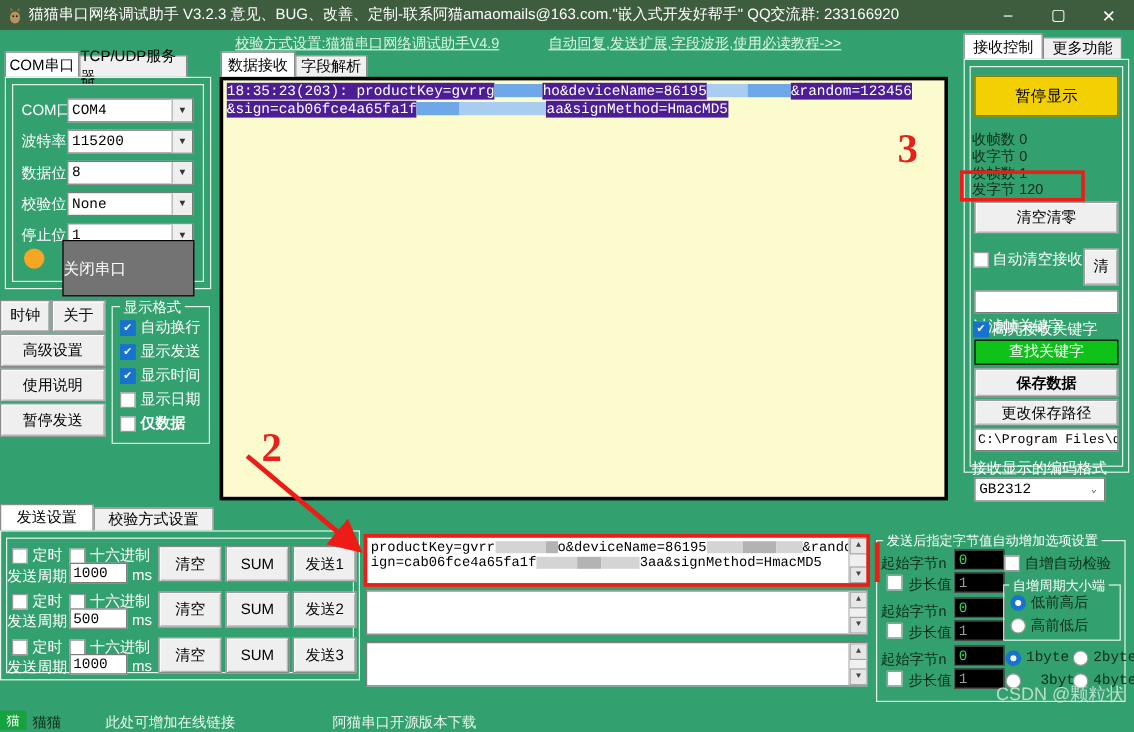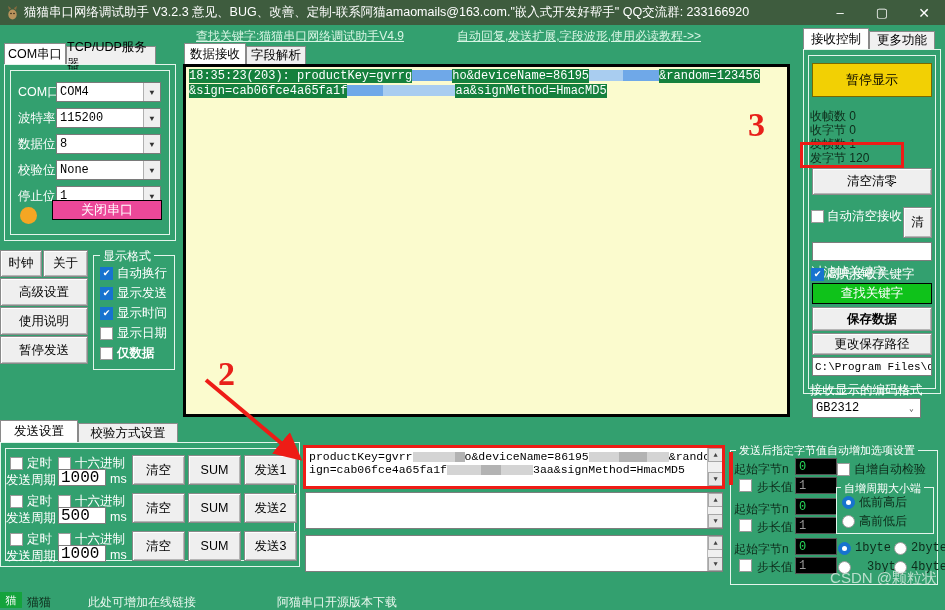--- a/index.html
+++ b/index.html
@@ -142,21 +142,21 @@
     font-size: 12px;
     display: flex; align-items: center;
     padding-left: 3px;
   }
   .numfield.grey { color: #9a9a9a; }
 
   .txtfield {
     background: #ffffff;
     border: 1px solid #7d7d7d;
     font-family: "Liberation Mono", monospace;
-    font-size: 16px;
+    font-size: 12px;
     color: #000;
     display: flex; align-items: center;
     padding-left: 2px;
     overflow: hidden;
   }
 
   
   #recv-wrap {
     position: absolute;
     left: 183px; top: 64px; width: 607px; height: 353px;
@@ -167,21 +167,21 @@
     width: 100%; height: 100%;
     background: #fbfbce;
     position: relative;
     overflow: hidden;
     font-family: "Liberation Mono", monospace;
     font-size: 12px;
     line-height: 15px;
     padding: 2px 3px;
     color: #000;
   }
-  .sel { background: #15803d; color: #ffffff; }
+  .sel { background: #4c1d95; color: #ffffff; }
   .redact {
     display: inline-block;
     background: #6fa8e8;
     vertical-align: middle;
     height: 11px;
   }
   .redact2 {
     display: inline-block;
     background: #a9cdf0;
     vertical-align: middle;
@@ -258,21 +258,21 @@
   </span>
   <span class="title-text">猫猫串口网络调试助手 V3.2.3 意见、BUG、改善、定制-联系阿猫amaomails@163.com."嵌入式开发好帮手" QQ交流群: 233166920</span>
   <span class="win-btns">
     <span class="win-btn">–</span>
     <span class="win-btn">▢</span>
     <span class="win-btn close">✕</span>
   </span>
 </div>
 
 <div id="linkbar">
-  <span id="lnk1" class="lnk">查找关键字:猫猫串口网络调试助手V4.9</span>
+  <span id="lnk1" class="lnk">校验方式设置:猫猫串口网络调试助手V4.9</span>
   <span id="lnk2" class="lnk">自动回复,发送扩展,字段波形,使用必读教程-&gt;&gt;</span>
 </div>
 
 <div class="tab active" style="left:4px; top:43px; width:62px; height:21px;">
   <span>COM串口</span>
 </div>
 <div class="tab" style="left:66px; top:46px; width:90px; height:18px;">
   <span>TCP/UDP服务器</span>
 </div>
 
@@ -314,21 +314,21 @@
 <div style="position:absolute;left:18px;top:188px;">
   <span class="lbl">停止位</span>
 </div>
 <div class="combo" style="left:56px;top:186px;width:105px;height:20px;position:absolute;">
   <span>1</span>
   <span class="arrow">▼</span>
 </div>
 
 <div style="position:absolute;left:20px;top:207px;width:17px;height:17px;border-radius:50%;background:#f5a623;"></div>
 
-<div style="position:absolute;left:52px;top:200px;width:110px;height:20px;background:#ec4899;border:1px solid #000;display:flex;align-items:center;justify-content:center;color:#fff;font-size:13px;">
+<div style="position:absolute;left:52px;top:200px;width:110px;height:47px;background:#737373;border:1px solid #000;display:flex;align-items:center;justify-content:flex-start;color:#fff;font-size:13px;">
   <span>关闭串口</span>
 </div>
 
 <div class="btn" style="position:absolute;left:0px;top:250px;width:42px;height:27px;">
   <span>时钟</span>
 </div>
 <div class="btn" style="position:absolute;left:43px;top:250px;width:45px;height:27px;">
   <span>关于</span>
 </div>
 <div class="btn" style="position:absolute;left:0px;top:278px;width:88px;height:28px;">

